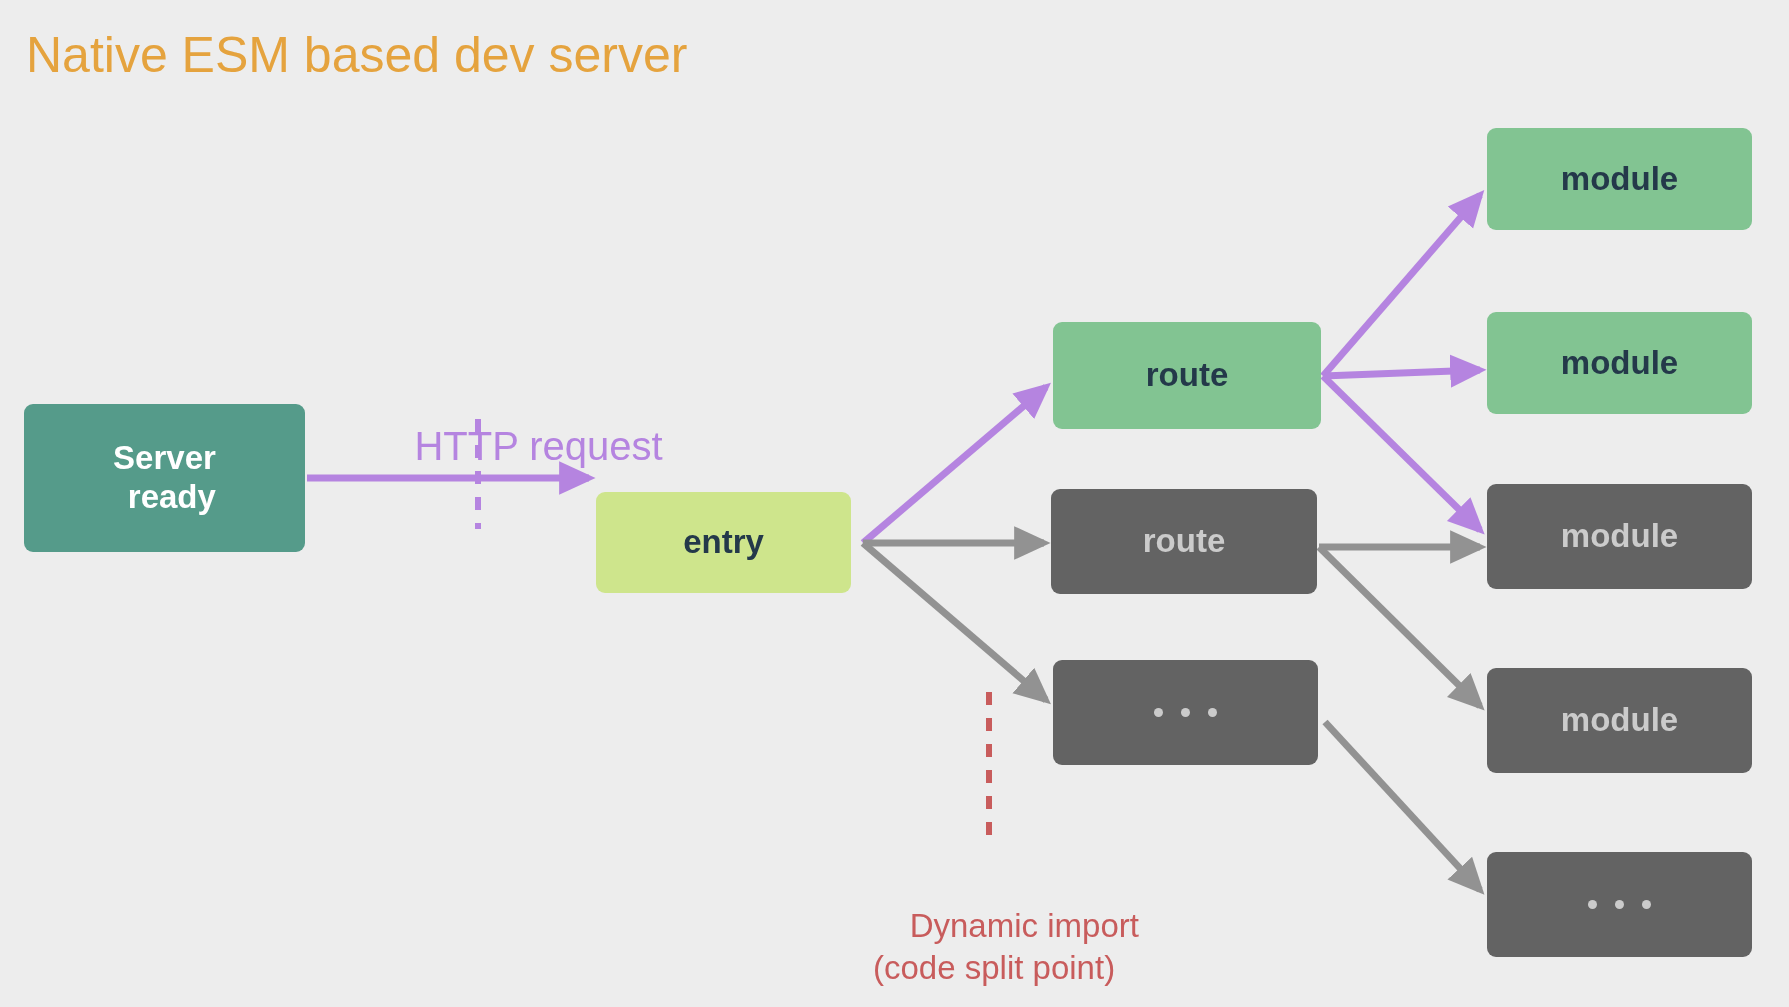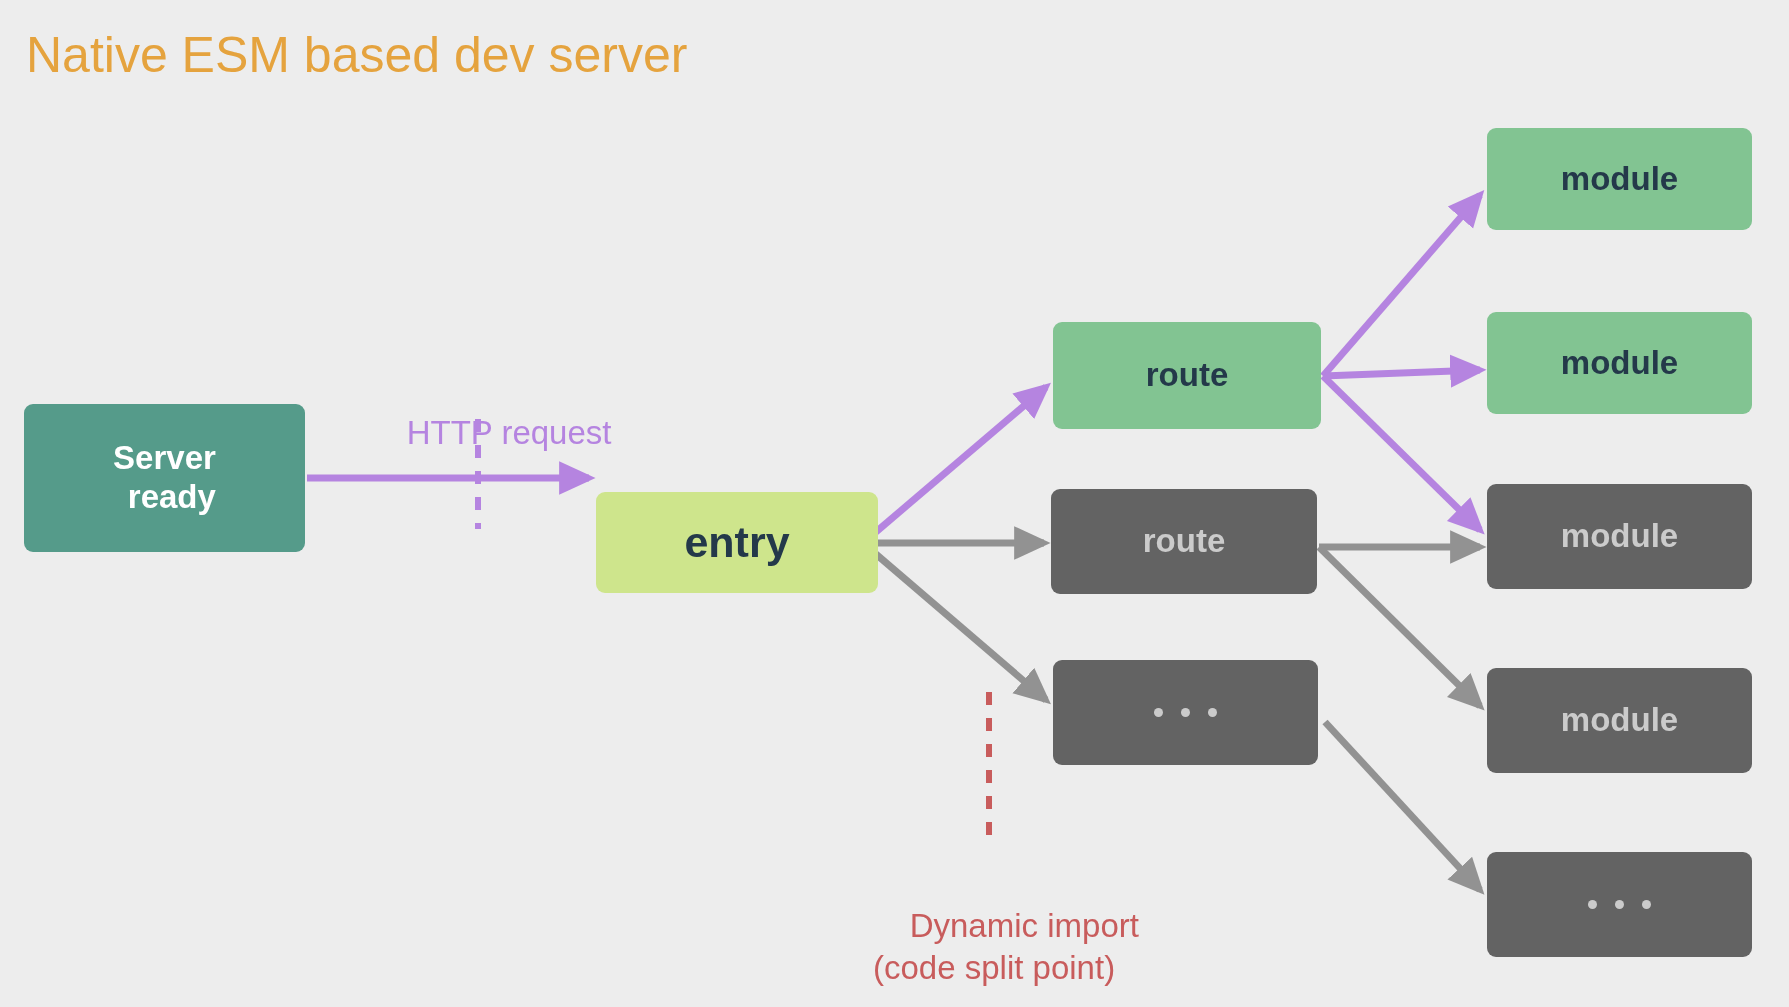--- a/index.html
+++ b/index.html
@@ -108,21 +108,21 @@
 
     <line x1="478" y1="419" x2="478" y2="529" stroke="#b584e0" stroke-width="6" stroke-dasharray="13 13"></line>
     <line x1="989" y1="692" x2="989" y2="840" stroke="#c85c5c" stroke-width="6" stroke-dasharray="13 13"></line>
   </svg>
 
   <div class="node teal" style="left:24px; top:404px; width:281px; height:148px; font-size:33px;">
     <span style="white-space:pre-line;">Server
 ready</span>
   </div>
 
-  <div class="node lime" style="left:596px; top:492px; width:282px; height:101px; font-size:43px;">
+  <div class="node lime" style="left:596px; top:492px; width:255px; height:101px; font-size:33px;">
     <span>entry</span>
   </div>
 
   <div class="node green" style="left:1053px; top:322px; width:268px; height:107px; font-size:33px;">
     <span>route</span>
   </div>
 
   <div class="node gray" style="left:1051px; top:489px; width:266px; height:105px; font-size:33px;">
     <span>route</span>
   </div>
@@ -152,21 +152,21 @@
   </div>
 
   <div class="node gray" style="left:1487px; top:852px; width:265px; height:105px;">
     <span class="dots">
       <span></span>
         <span></span>
         <span></span>
     </span>
   </div>
 
-  <div class="label purple" style="left:370px; top:370px; font-size:33px;">
+  <div class="label purple" style="left:370px; top:370px; font-size:40px;">
     <span>HTTP request</span>
   </div>
 
   <div class="label red" style="left:873px; top:863px; font-size:33px; text-align:left;">
     <span style="white-space:pre-line;">Dynamic import
 (code split point)</span>
   </div>
 
 </div>
 

